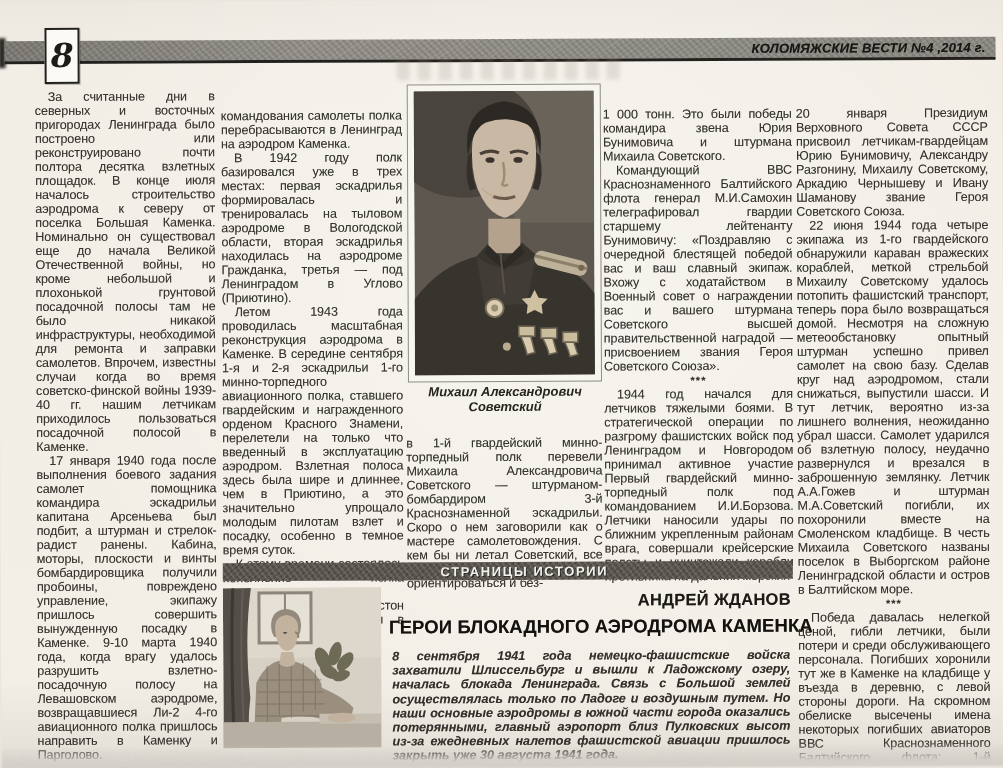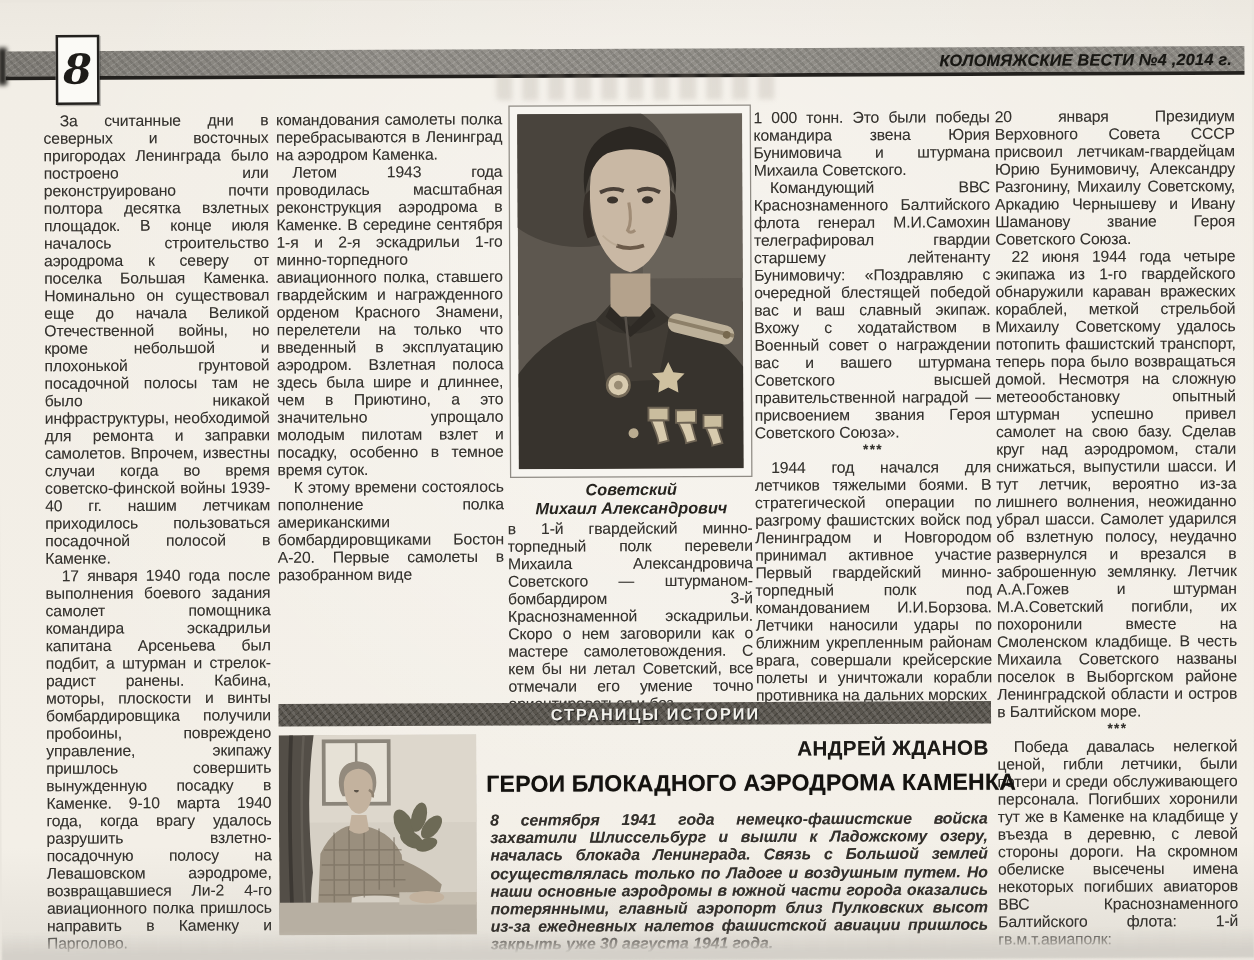--- a/index.html
+++ b/index.html
@@ -56,21 +56,21 @@
     filter:blur(2.2px);opacity:.55;border-radius:4px;
   }
   
   .col{
     position:absolute;top:88px;
     font-size:12.6px;line-height:14px;color:#34322e;
     text-align:justify;letter-spacing:-.1px;
     text-shadow:0 0 .4px rgba(60,55,50,.35);
   }
   .col p{margin:0;text-indent:13px;}
-  .col p.cont{text-indent:0;}
+  .col p.cont{text-indent:0;margin-top:20px;}
   .sep{text-align:center;font-weight:bold;font-size:11px;line-height:14px;letter-spacing:1px;text-indent:0;}
   .c1{left:36px;width:180px;}
   .c2{left:222px;width:181px;}
   .c3t{left:406px;top:416px;width:196px;}
   .c4{left:604px;width:189px;}
   .c5{left:797px;width:192px;}
   
   .portrait{
     position:absolute;left:408px;top:84px;width:194px;height:298px;
     background:#f7f5f0;border:1px solid #8f8b84;box-sizing:border-box;padding:6px;
@@ -134,20 +134,21 @@
 
   <div class="col c1">
     <p>За считанные дни в северных и восточных пригородах Ленинграда было построено или реконструировано почти полтора десятка взлетных площадок. В конце июля началось строительство аэродрома к северу от поселка Большая Каменка. Номинально он существовал еще до начала Великой Отечественной войны, но кроме небольшой и плохонькой грунтовой посадочной полосы там не было никакой инфраструктуры, необходимой для ремонта и заправки самолетов. Впрочем, известны случаи когда во время советско-финской войны 1939-40 гг. нашим летчикам приходилось пользоваться посадочной полосой в Каменке.</p>
     <p>17 января 1940 года после выполнения боевого задания самолет помощника командира эскадрильи капитана Арсеньева был подбит, а штурман и стрелок-радист ранены. Кабина, моторы, плоскости и винты бомбардировщика получили пробоины, повреждено управление, экипажу пришлось совершить вынужденную посадку в Каменке. 9-10 марта 1940 года, когда врагу удалось разрушить взлетно-посадочную полосу на Левашовском аэродроме, возвращавшиеся Ли-2 4-го авиационного полка пришлось направить в Каменку и Парголово.</p>
     <div class="sep">***</div>
 
   </div>
 
   <div class="col c2">
     <p class="cont">командования самолеты полка перебрасываются в Ленинград на аэродром Каменка.</p>
+    <p>В 1942 году полк базировался уже в трех местах: первая эскадрилья формировалась и тренировалась на тыловом аэродроме в Вологодской области, вторая эскадрилья находилась на аэродроме Гражданка, третья — под Ленинградом в Углово (Приютино).</p>
     <p>Летом 1943 года проводилась масштабная реконструкция аэродрома в Каменке. В середине сентября 1-я и 2-я эскадрильи 1-го минно-торпедного авиационного полка, ставшего гвардейским и награжденного орденом Красного Знамени, перелетели на только что введенный в эксплуатацию аэродром. Взлетная полоса здесь была шире и длиннее, чем в Приютино, а это значительно упрощало молодым пилотам взлет и посадку, особенно в темное время суток.</p>
     <p>К этому времени состоялось пополнение полка американскими бомбардировщиками Бостон А-20. Первые самолеты в разобранном виде</p>
   </div>
 
   <div class="portrait">
     <svg viewBox="0 0 180 280" preserveAspectRatio="none">
       <rect width="180" height="280" fill="#5d574f"></rect>
       <rect x="100" y="0" width="80" height="130" fill="#6e675e" opacity="0.75"></rect>
       <ellipse cx="50" cy="45" rx="75" ry="60" fill="#49443d"></ellipse>
 
@@ -192,22 +193,22 @@
         <path d="M128,244 q6,12 6,16 l8,-2 q-2,-7 -4,-14 Z" fill="#d8cbae" stroke="#6e6454" stroke-width="1.5"></path>
         <rect x="148" y="238" width="15" height="10" fill="#cabd9e" stroke="#6e6454" stroke-width="1.5"></rect>
         <path d="M150,248 q5,11 5,14 l8,-2 q-2,-6 -4,-12 Z" fill="#d8cbae" stroke="#6e6454" stroke-width="1.5"></path>
       </g>
       <circle cx="92" cy="252" r="4" fill="#b9ac90"></circle>
 
       <rect width="180" height="280" fill="url(#none)" opacity="0"></rect>
     </svg>
   </div>
   <div class="portrait-caption">
+    <div>Михаил Александрович</div>
     <div>Советский</div>
-    <div>Михаил Александрович</div>
   </div>
   <div class="col c3t">
     <p class="cont">в 1-й гвардейский минно-торпедный полк перевели Михаила Александровича Советского — штурманом-бомбардиром 3-й Краснознаменной эскадрильи. Скоро о нем заговорили как о мастере самолетовождения. С кем бы ни летал Советский, все отмечали его умение точно ориентироваться и без-</p>
   </div>
 
   <div class="col c4">
     <p class="cont">1 000 тонн. Это были победы командира звена Юрия Бунимовича и штурмана Михаила Советского.</p>
     <p>Командующий ВВС Краснознаменного Балтийского флота генерал М.И.Самохин телеграфировал гвардии старшему лейтенанту Бунимовичу: «Поздравляю с очередной блестящей победой вас и ваш славный экипаж. Вхожу с ходатайством в Военный совет о награждении вас и вашего штурмана Советского высшей правительственной наградой — присвоением звания Героя Советского Союза».</p>
     <div class="sep">***</div>
     <p>1944 год начался для летчиков тяжелыми боями. В стратегической операции по разгрому фашистских войск под Ленинградом и Новгородом принимал активное участие Первый гвардейский минно-торпедный полк под командованием И.И.Борзова. Летчики наносили удары по ближним укрепленным районам врага, совершали крейсерские полеты и уничтожали корабли противника на дальних морских</p>

